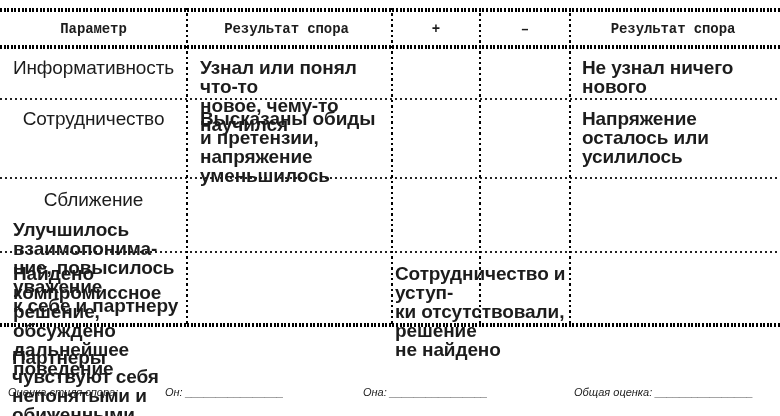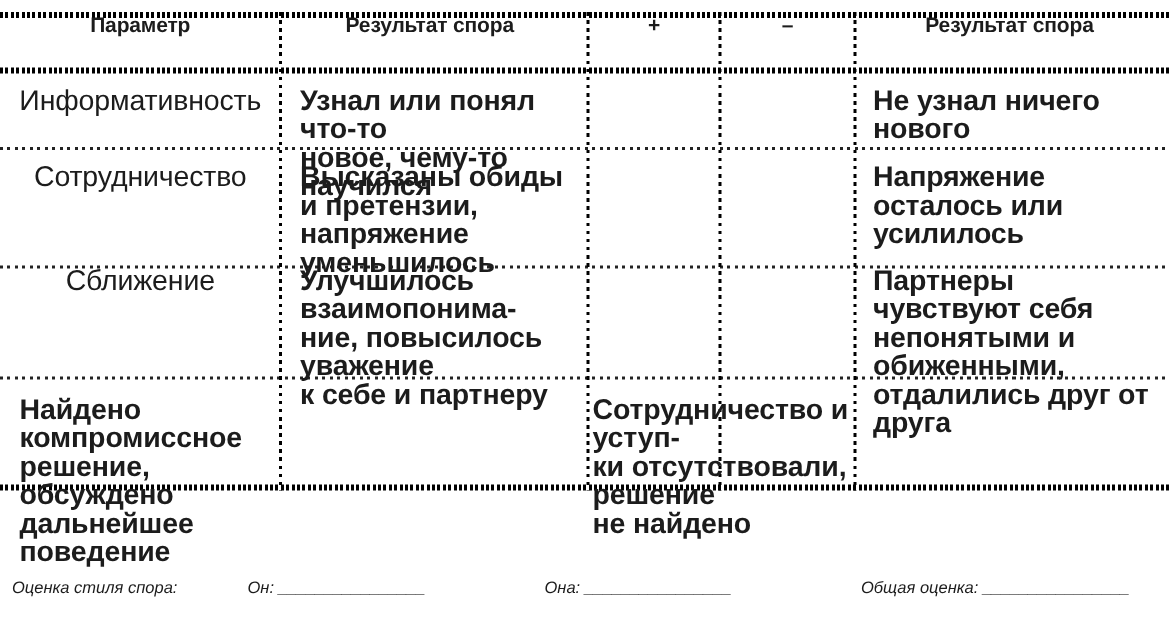--- a/index.html
+++ b/index.html
@@ -16,25 +16,25 @@
   .vline{position:absolute;top:8px;height:319px;width:2px;
     background-image:repeating-linear-gradient(180deg,#000 0 2.4px,transparent 2.4px 5.4px);}
   
   .row{position:absolute;left:0;width:780px;display:flex;}
   .c{box-sizing:border-box;}
   .c1{width:187px;text-align:center;}
   .c2{width:205px;padding-left:13px;padding-right:6px;}
   .c3{width:88px;text-align:center;}
   .c4{width:90px;text-align:center;}
   .c5{width:210px;padding-left:12px;padding-right:4px;}
-  .row.head{top:8px;height:41px;}
+  .row.head{top:8px;height:41px;align-items:center;font-family:Liberation Mono, monospace;}
   .row.head .c{font-weight:bold;font-size:14px;letter-spacing:-0.1px;}
   .row.r1{top:49px;height:49px;}
   .row.r2{top:100px;height:77px;}
-  .row.r3{top:167px;height:72px;}
+  .row.r3{top:179px;height:72px;flex-direction:column;}
   .row.r4{top:253px;height:72px;}
   .row.data .c{padding-top:9px;font-size:19px;line-height:19px;letter-spacing:-0.1px;}
   .row.r3 .c,.row.r4 .c{padding-top:11px;}
   .ml{white-space:pre-line;font-weight:bold;}
   
   .footer{position:absolute;top:386px;left:0;width:780px;height:20px;
     font-style:italic;font-size:11px;color:#1c1c1c;}
   .fseg{position:absolute;top:0;white-space:nowrap;}
   .fseg .blank{letter-spacing:0;}
 </style>

